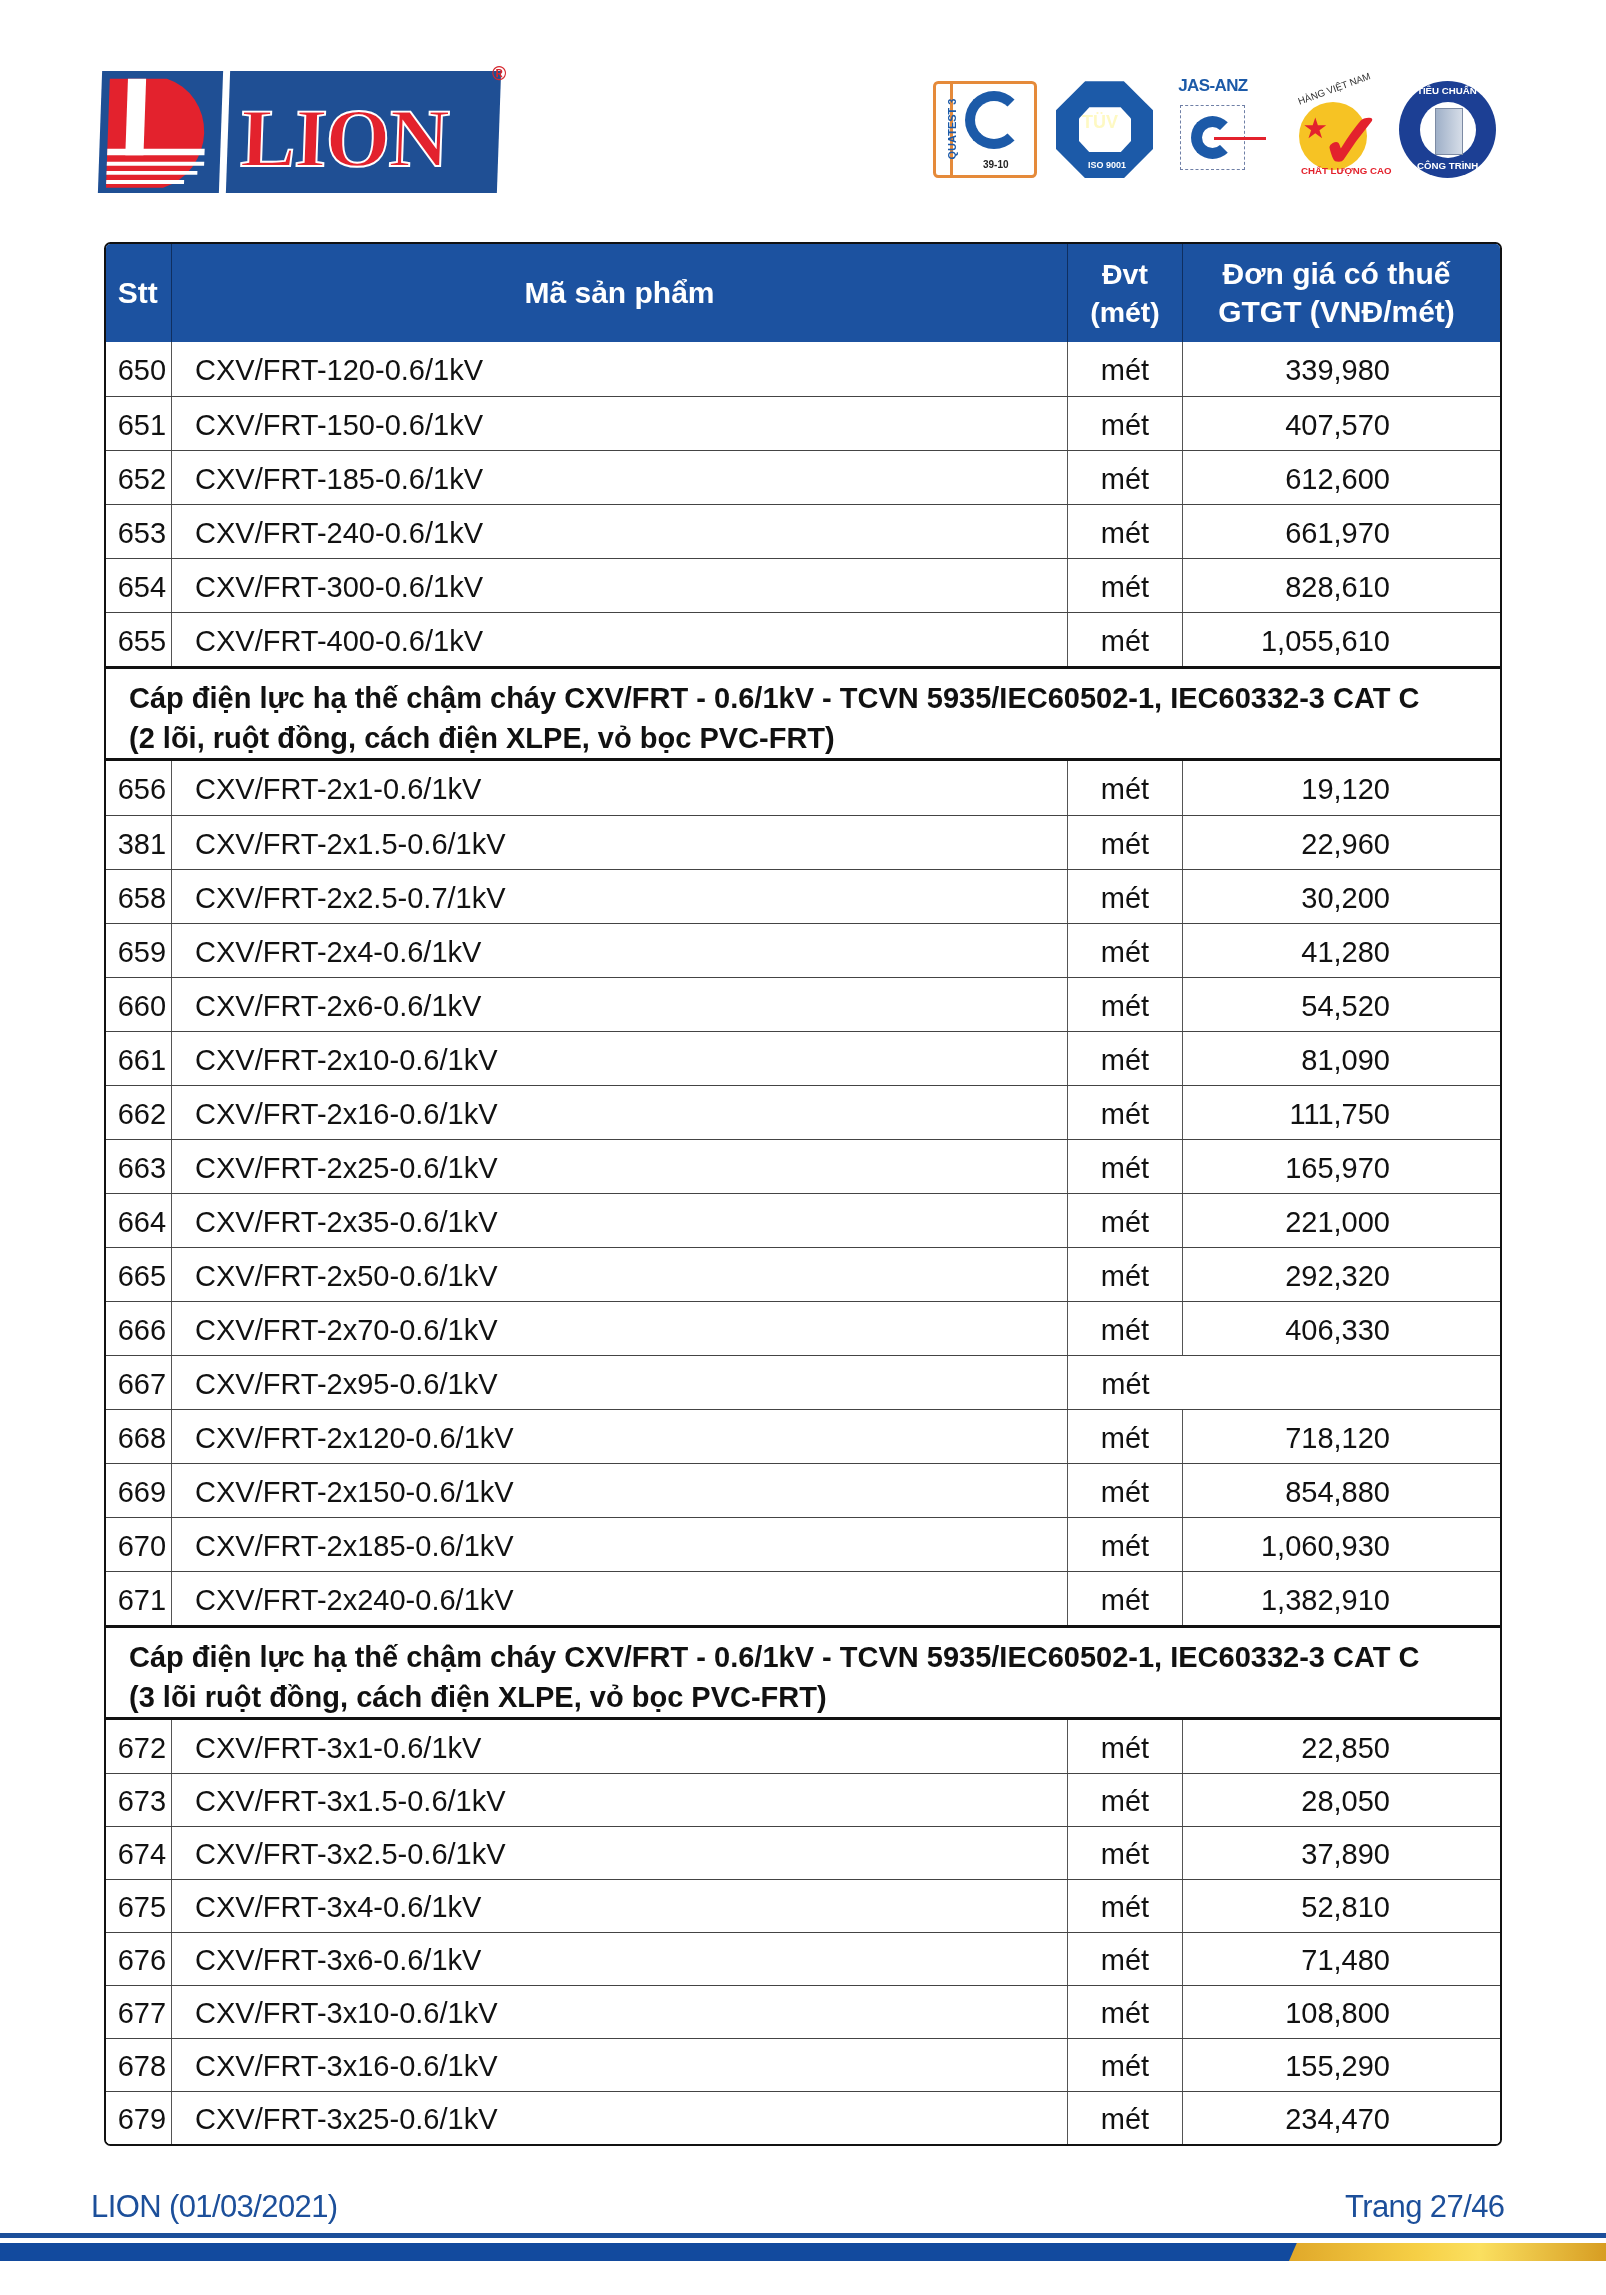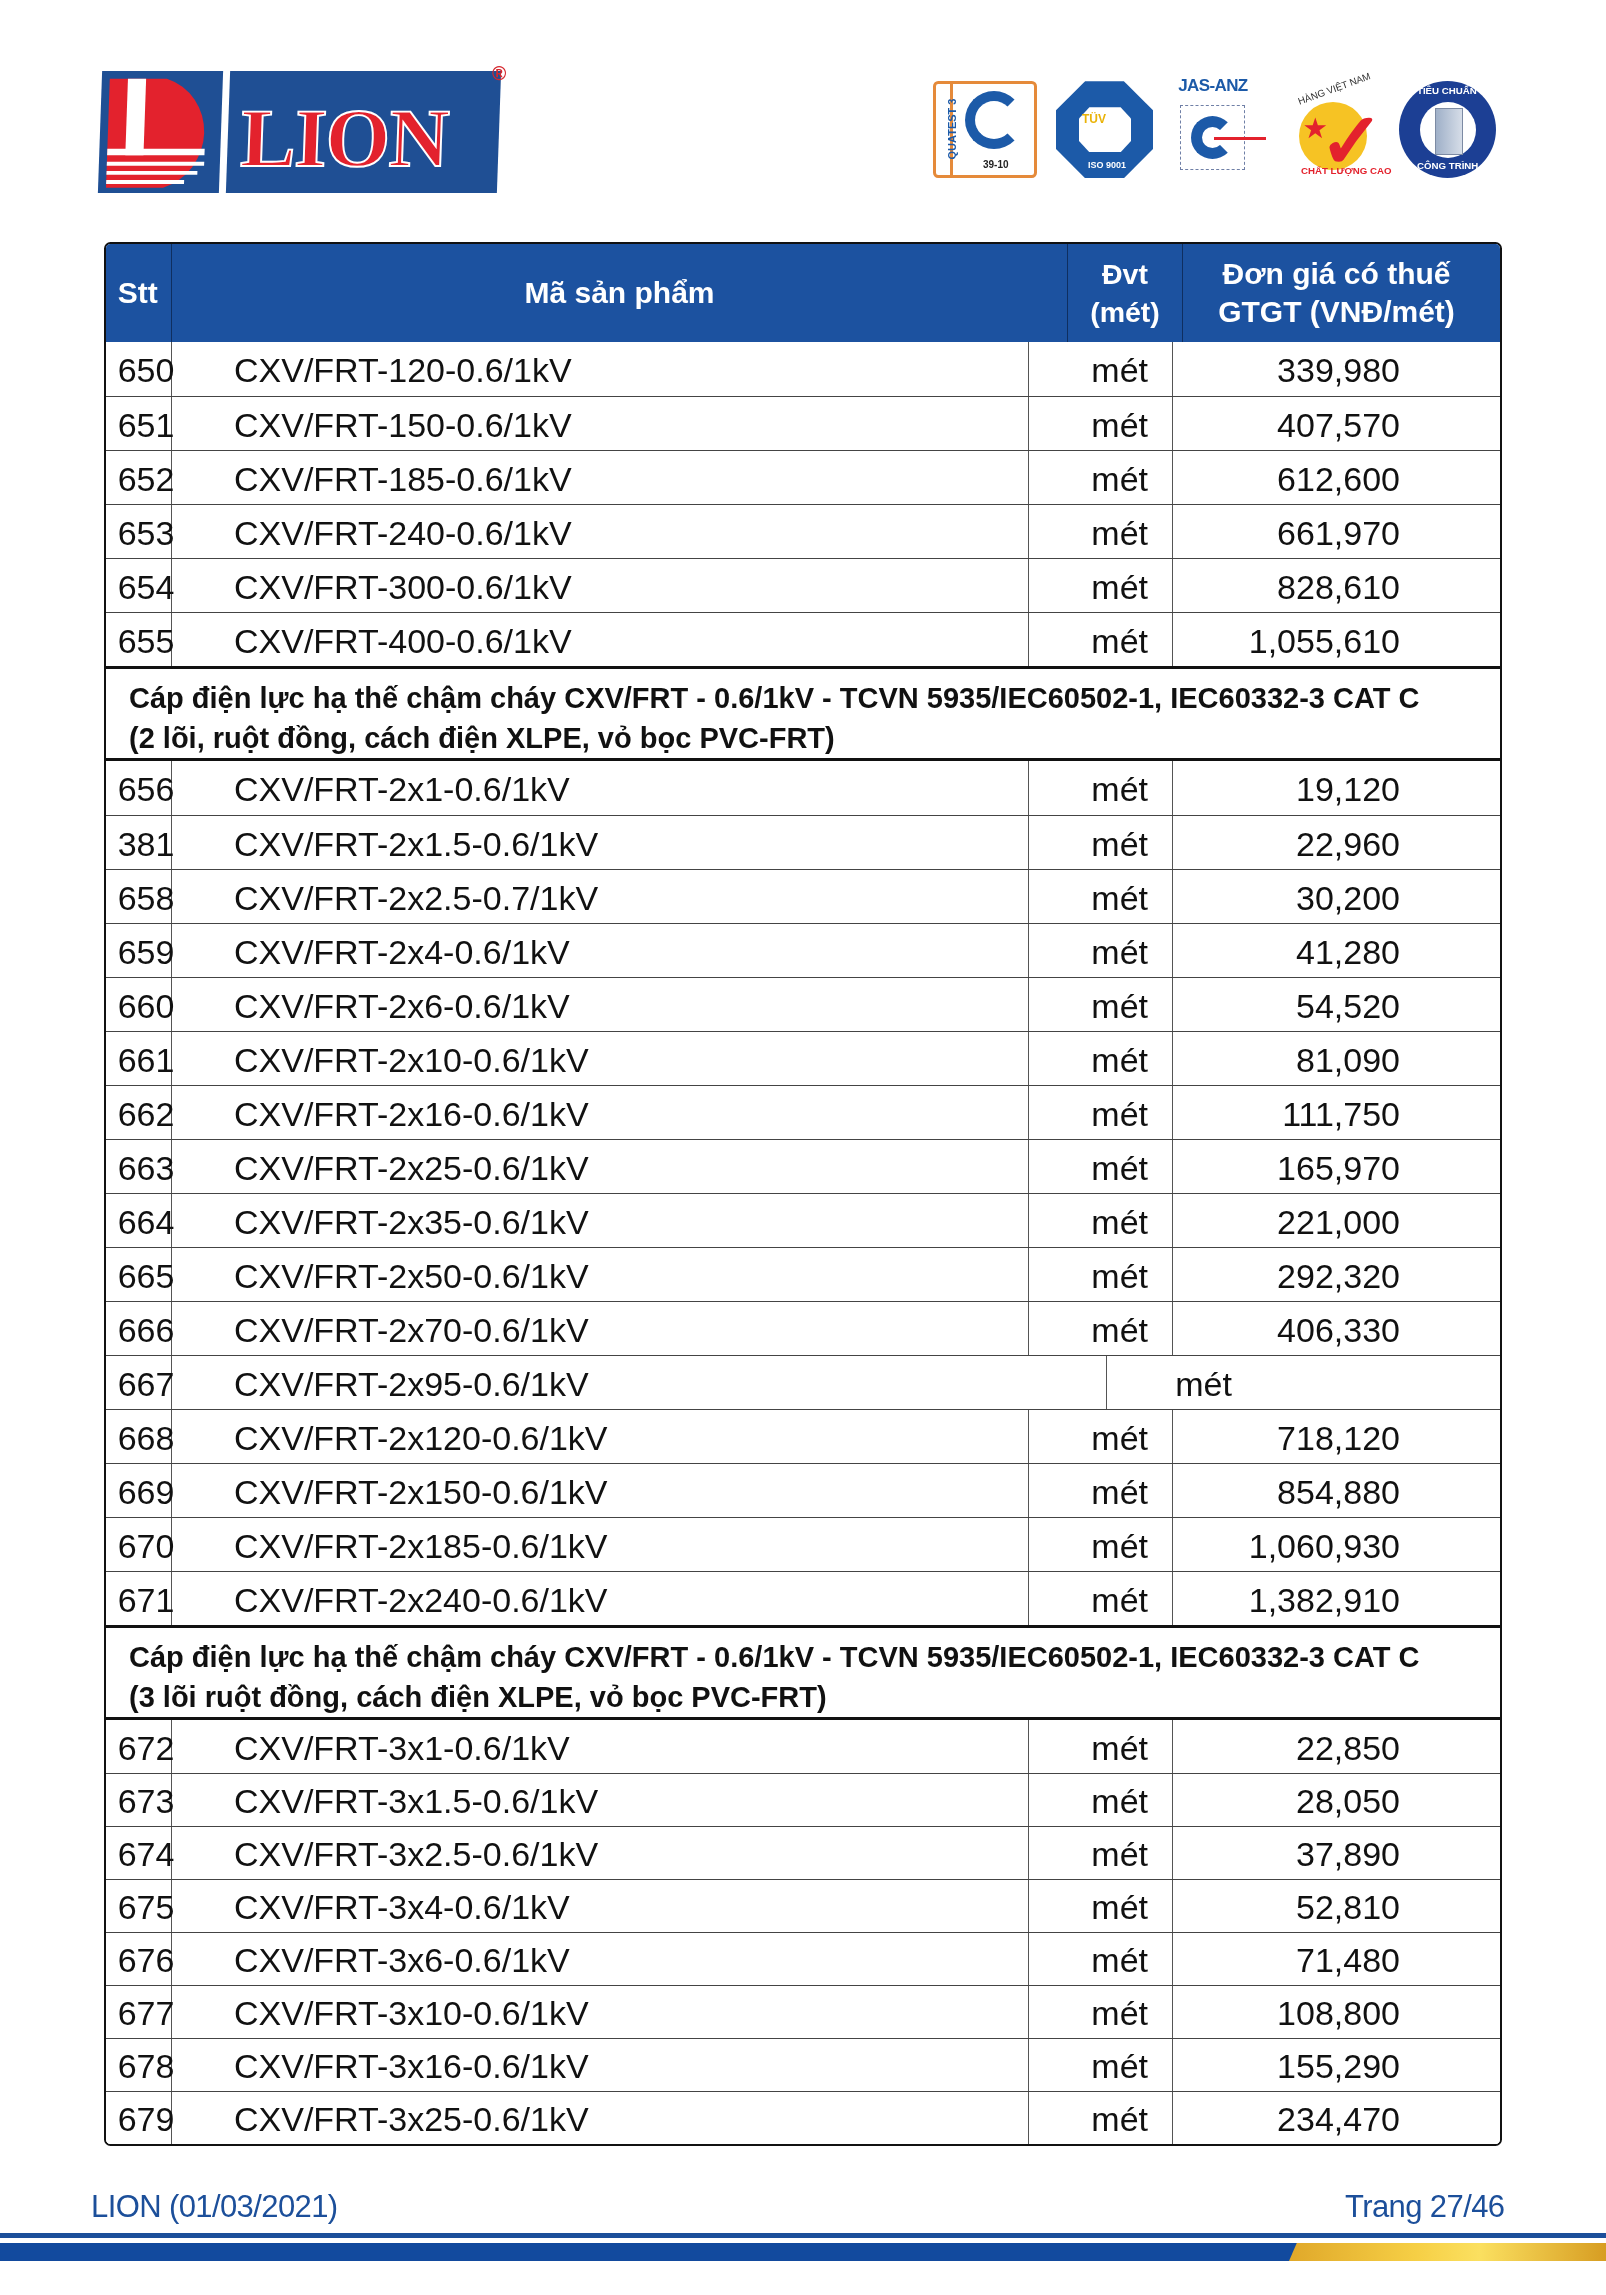--- a/index.html
+++ b/index.html
@@ -15,21 +15,21 @@
   
   .badges { position: absolute; left: 933px; top: 76px; width: 570px; height: 110px; }
   .badge { position: absolute; top: 0; }
   .b-quatest { left: 0; top: 5.2px; width: 104px; height: 97px; border: 3.2px solid #e58a3a; border-radius: 5.2px; box-sizing: border-box; }
   .b-quatest .side { position: absolute; left: 14.3px; top: 0; width: 3.2px; height: 100%; background: #e58a3a; }
   .b-quatest .vt { position: absolute; left: -14.3px; top: 39px; transform: rotate(-90deg); font-size: 11px; font-weight: bold; color: #1c5aa8; white-space: nowrap; }
   .b-quatest .q { position: absolute; left: 29px; top: 6.5px; width: 58px; height: 58px; border: 10.4px solid #1c5aa8; border-radius: 50%; box-sizing: border-box; border-right-color: transparent; }
   .b-quatest .num { position: absolute; left: 47px; top: 75px; font-size: 10px; font-weight: bold; color: #222; }
   .b-tuv { left: 123px; top: 5.2px; width: 97px; height: 97px; background: #1c5aa8; clip-path: polygon(30% 0, 70% 0, 100% 30%, 100% 70%, 70% 100%, 30% 100%, 0 70%, 0 30%); }
   .b-tuv .inner { position: absolute; left: 23px; top: 26px; width: 52px; height: 45px; background: #fff; clip-path: polygon(20% 0, 80% 0, 100% 25%, 100% 75%, 80% 100%, 20% 100%, 0 75%, 0 25%); }
-  .b-tuv .t { position: absolute; left: 26px; top: 31px; font-size: 12px; font-weight: bold; color: #eab308; }
+  .b-tuv .t { position: absolute; left: 26px; top: 31px; font-size: 18px; font-weight: bold; color: #fef9c3; }
   .b-tuv .iso { position: absolute; left: 32px; top: 79px; font-size: 9px; font-weight: bold; color: #fff; }
   .b-jas { left: 240px; top: 0; width: 91px; height: 104px; }
   .b-jas .t { position: absolute; left: 5.2px; top: 0; font-size: 17px; font-weight: bold; color: #1c5aa8; letter-spacing: -0.6px; }
   .b-jas .box { position: absolute; left: 6.5px; top: 29px; width: 65px; height: 65px; border: 1.3px dashed #6f7fa6; box-sizing: border-box; }
   .b-jas .c { position: absolute; left: 18px; top: 40px; width: 43px; height: 43px; border: 11.7px solid #1c5aa8; border-radius: 50%; box-sizing: border-box; border-right-color: transparent; }
   .b-jas .line { position: absolute; left: 41px; top: 61px; width: 52px; height: 3.2px; background: #e3222d; }
   .b-hvn { left: 350px; top: 6.5px; width: 97px; height: 97px; }
   .b-hvn .circ { position: absolute; left: 16px; top: 19.4px; width: 68px; height: 68px; border-radius: 50%; background: #f6c324; }
   .b-hvn .check { position: absolute; left: 36px; top: 19.4px; font-size: 78px; color: #e3222d; line-height: 1; font-weight: bold; }
   .b-hvn .star { position: absolute; left: 19.4px; top: 29px; font-size: 28.5px; color: #e3222d; }
@@ -48,21 +48,21 @@
   .hdr > div:last-child { border-right: none; }
   .c1 { width: 66px; }
   .c2 { width: 896px; }
   .c3 { width: 115px; }
   .c4 { width: 307px; }
   .hdr .c1 { font-size: 30px; justify-content: flex-start; padding-left: 11.7px; }
   .hdr .c2 { font-size: 30px; }
   .hdr .c3 { font-size: 28.5px; line-height: 38px; }
   .hdr .c4 { font-size: 30px; line-height: 38px; }
 
-  .row { display: flex; border-top: 1.9px solid #444; box-sizing: border-box; background: #fff; font-size: 34px; gap: 39px; }
+  .row { display: flex; border-top: 1.9px solid #444; box-sizing: border-box; background: #fff; font-size: 29px; }
   .row.first { border-top: none; }
   .row > div { display: flex; align-items: center; box-sizing: border-box; border-right: 1.3px solid #555; padding-top: 3.9px; }
   .row > div:last-child { border-right: none; }
   .row .c1 { padding-left: 11.7px; }
   .row .c2 { padding-left: 23px; }
   .row .c3 { justify-content: center; }
   .row .c4 { justify-content: flex-end; padding-right: 100px; }
   .rh-a { height: 54px; }
   .rh-b { height: 54px; }
   .rh-c { height: 53px; }

